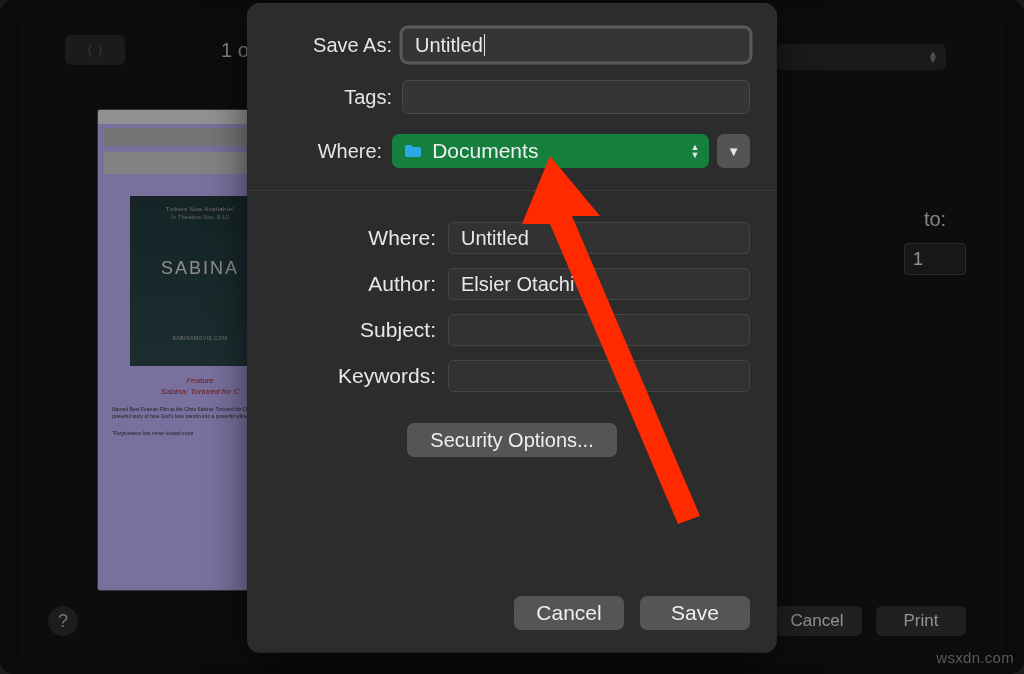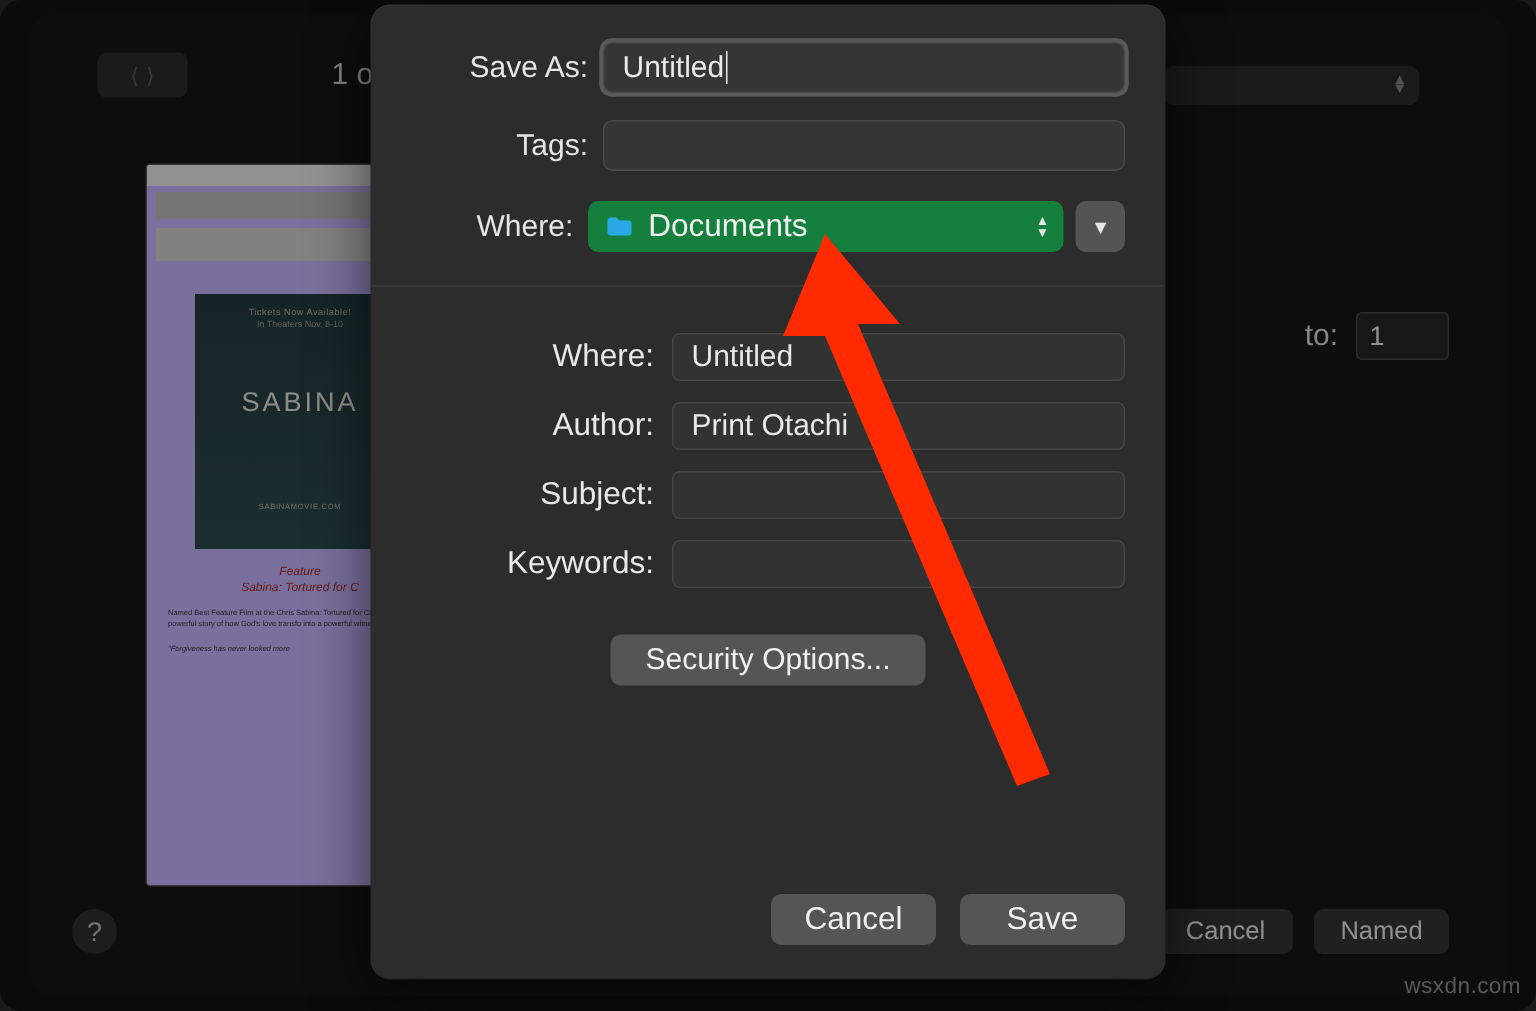--- a/index.html
+++ b/index.html
@@ -22,21 +22,21 @@
   .thumb .poster .small1 { font-size:6px; color:#b9b5ac; letter-spacing:.4px; }
   .thumb .poster .small2 { font-size:6px; color:#9f9c94; margin-top:2px;}
   .thumb .poster .big { margin-top:38px; font-size:18px; letter-spacing:2px; font-weight:400; color:#e7e3da;}
   .thumb .poster .sub { margin-top:56px; font-size:5px; letter-spacing:.5px; color:#bdbab2;}
   .thumb .article { padding:10px 14px 0 14px; text-align:center; color:#333; }
   .thumb .coming { color:#aa2b2b; font-size:8px; font-style:italic; }
   .thumb .subtitle { color:#aa2b2b; font-size:8px; font-style:italic; margin-top:2px;}
   .thumb .body { margin-top:10px; text-align:left; font-size:5px; line-height:7px; color:#333;}
   .thumb .quote { margin-top:10px; text-align:left; font-size:5px; font-style:italic; color:#333;}
   
-  .print-right { position:absolute; right:38px; top:198px; display:flex; align-items:center; gap:12px; }
+  .print-right { position:absolute; right:38px; top:198px; display:flex; align-items:center; gap:12px;flex-direction:column; }
   .print-right .lbl { font-size:20px; color:#d8d8d8;}
   .print-right .box { width:62px; height:32px; background:#262626; border:1px solid #484848; border-radius:4px; display:flex; align-items:center; justify-content:flex-start; padding:0 8px; font-size:18px; color:#e8e8e8;}
   .print-footer { position:absolute; right:38px; bottom:28px; display:flex; gap:14px;}
   .print-footer .pbtn { width:90px; height:30px; border-radius:6px; background:#343434; color:#e8e8e8; font-size:17px; display:flex; align-items:center; justify-content:center; }
   .back-dd { position:absolute; right:58px; top:34px; width:170px; height:26px; background:#2a2a2a; border-radius:6px; display:flex; align-items:center; justify-content:flex-end; padding:0 8px;}
   .back-dd .arr { font-size:10px; color:#838383; line-height:6px; display:flex; flex-direction:column; gap:0;}
   
   .help { position:absolute; left:28px; bottom:28px; width:30px; height:30px; border-radius:50%; background:#2f2f2f; color:#bdbdbd; font-size:18px; display:flex; align-items:center; justify-content:center;}
   
   .modal { position:absolute; left:248px; top:4px; width:528px; height:648px; background:#2c2c2c; border-radius:12px; box-shadow:0 12px 40px rgba(0,0,0,.6), 0 0 0 1px #3a3a3a; padding:24px 0 0 0;}
@@ -107,21 +107,21 @@
 
     <div class="print-right">
       <div class="lbl">to:</div>
       <div class="box">
           <span>1</span>
         </div>
     </div>
 
     <div class="print-footer">
       <div class="pbtn">Cancel</div>
-      <div class="pbtn">Named</div>
+      <div class="pbtn">Print</div>
     </div>
 
     <div class="help">?</div>
   </div>
 
   <div class="dim-layer"></div>
 
   <div class="modal">
     <div class="row">
       <div class="row-label">Save As:</div>
@@ -161,21 +161,21 @@
     <div class="meta">
       <div class="meta-row">
         <div class="meta-label">Where:</div>
         <div class="meta-field">
             <span>Untitled</span>
           </div>
       </div>
       <div class="meta-row">
         <div class="meta-label">Author:</div>
         <div class="meta-field">
-            <span>Print Otachi</span>
+            <span>Elsier Otachi</span>
           </div>
       </div>
       <div class="meta-row">
         <div class="meta-label">Subject:</div>
         <div class="meta-field">
             <span></span>
           </div>
       </div>
       <div class="meta-row">
         <div class="meta-label">Keywords:</div>

